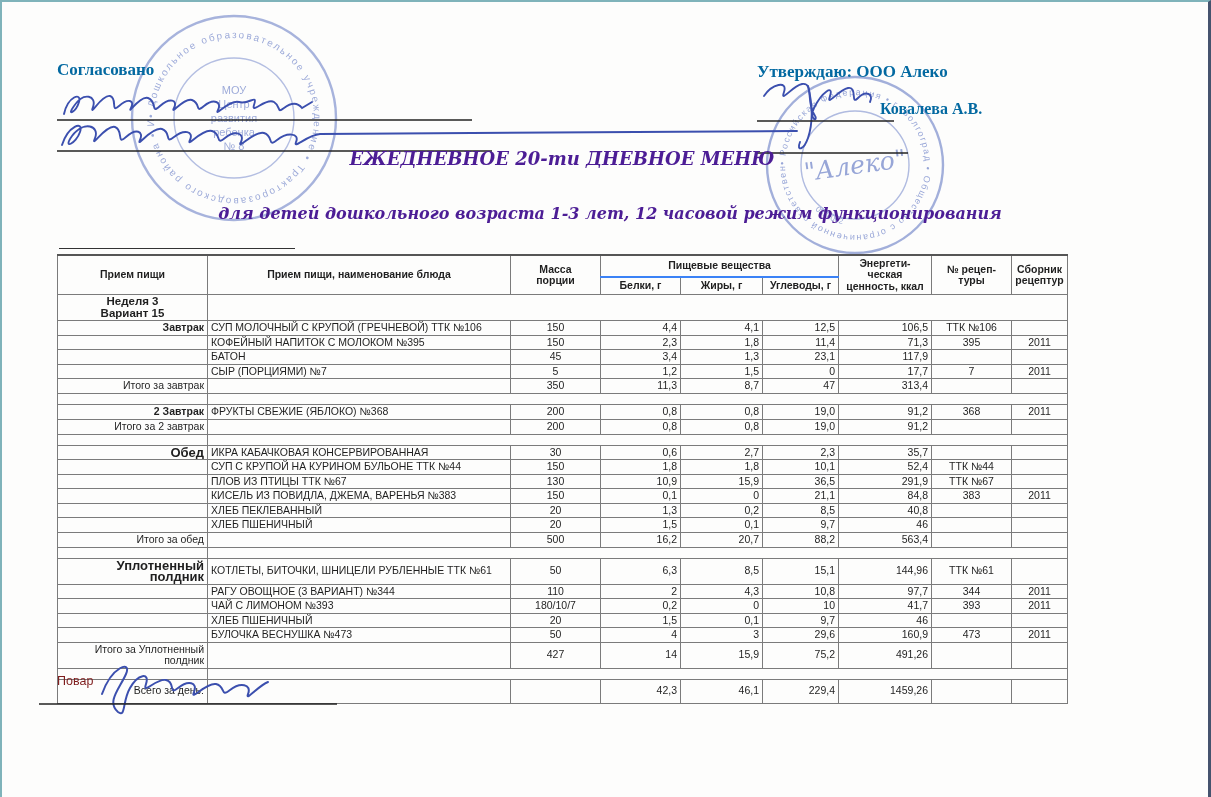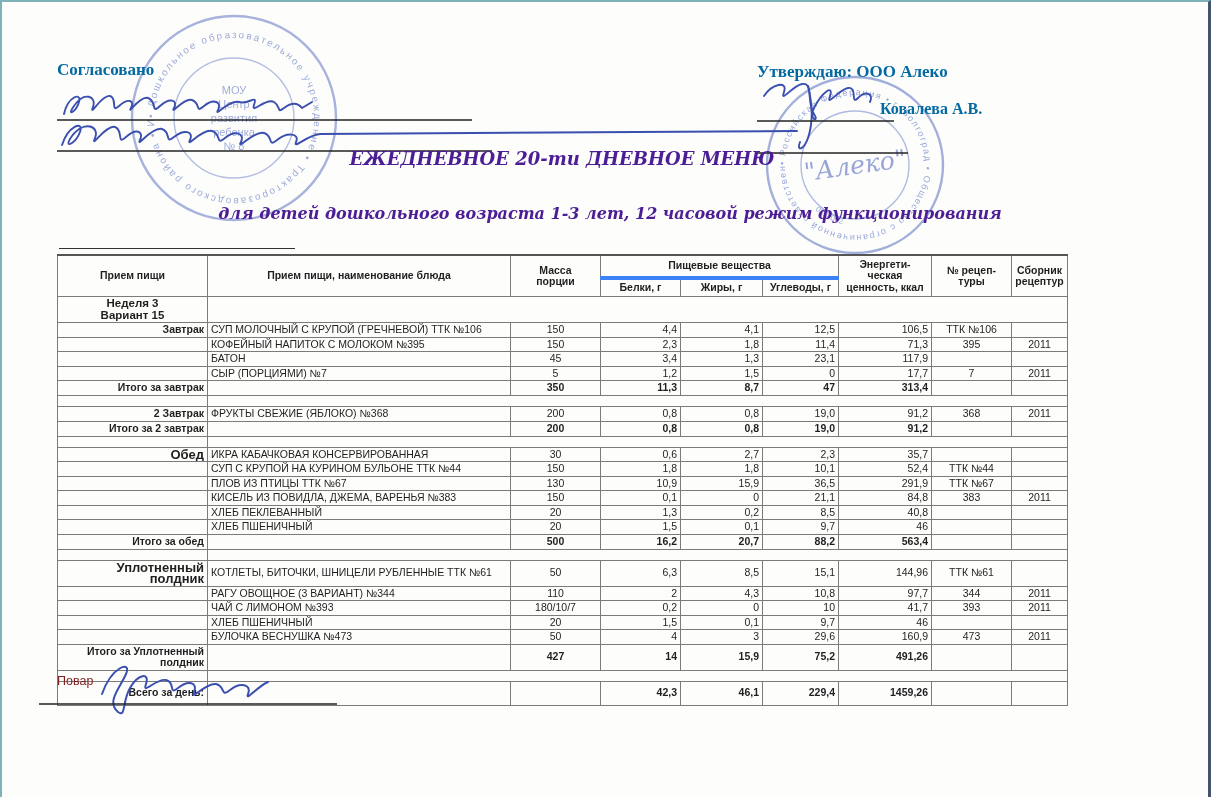--- a/index.html
+++ b/index.html
@@ -22,28 +22,28 @@
   
   #header-art{position:absolute;left:0;top:0;pointer-events:none;}
   #footer-art{position:absolute;left:0;top:640px;pointer-events:none;}
   .stamp-text{fill:#6e82c8;opacity:.78;}
   
   #menu-table{position:absolute;left:55px;top:252px;width:1010px;border-collapse:collapse;
               table-layout:fixed;font-size:10.5px;color:#1f1f1f;}
   #menu-table th,#menu-table td{border:1px solid #7b7b7b;padding:1px 3px;line-height:11.5px;
               overflow:hidden;vertical-align:middle;}
   #menu-table thead th{font-weight:bold;text-align:center;white-space:pre-line;height:18px;border-top:2px solid #555;}
-  #menu-table thead tr+tr th{height:14px;border-top:4px solid #3b82f6;}
+  #menu-table thead tr+tr th{height:14px;border-top:2px solid #3b82f6;}
   td.col-meal{text-align:right;font-weight:bold;white-space:pre-line;}
   td.col-dish{text-align:left;}
   td.col-mass{text-align:center;}
   td.col-protein,td.col-fat,td.col-carbs,td.col-energy{text-align:right;padding-right:7px;}
   td.col-recipe,td.col-source{text-align:center;}
   tr.data-row{height:14px;}
-  tr.total-row td{font-weight:bold;}
+  tr.total-row td{font-weight:normal;}
   tr.total-row{height:15px;}
   tr.variant-row{height:26px;}
   tr.variant-row td.col-meal{text-align:center;font-size:11.5px;line-height:13px;}
   tr.spacer-row{height:11px;}
   tr.meal-lg td.col-meal{font-size:13px;}
   tr.tall{height:26px;}
   tr.day-total{height:24px;}
   
   #pre-table-line{position:absolute;left:57px;top:246px;width:236px;border-top:1.6px solid #333;}
   

